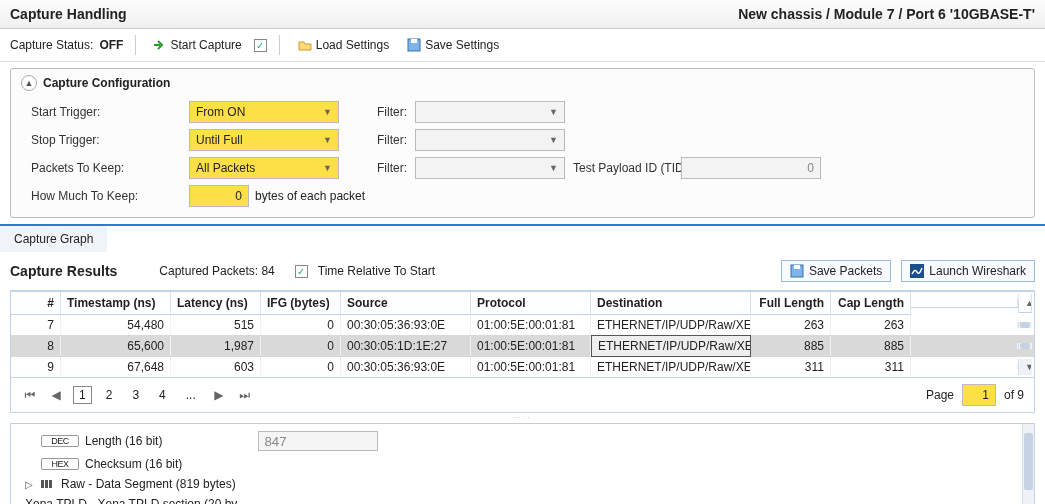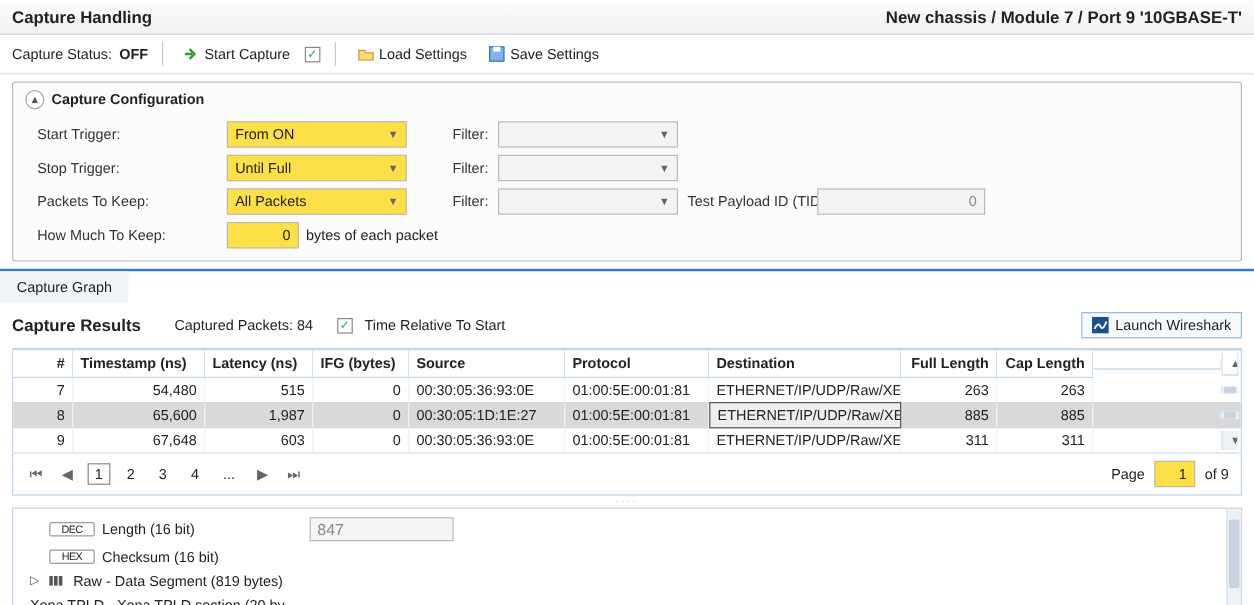--- a/index.html
+++ b/index.html
@@ -71,21 +71,21 @@
   .tabs {
     display:flex; border-top:2px solid #2a7bd6; margin-top:4px;
   }
   .tab {
     padding:6px 14px; cursor:pointer; background:#f0f3f8;
   }
   .tab.active { background:#2a7bd6; color:#fff; font-weight:600; }
   .results-hdr {
     display:flex; align-items:center; gap:10px; padding:8px 10px;
   }
-  .results-hdr .title { font-weight:bold; font-size:14px; margin-right:18px; }
+  .results-hdr .title { font-weight:bold; font-size:14px; margin-right:32px; }
   .rbtn {
     border:1px solid #9cb8d8; background:#f7faff; padding:3px 8px;
     display:inline-flex; align-items:center; gap:5px; cursor:pointer;
   }
   .grid {
     border:1px solid #c2d4ea; margin:0 10px;
     border-top:2px solid #c2d4ea;
   }
   .gridhead, .gridrow {
     display:grid;
@@ -118,21 +118,21 @@
   .vbar { width:12px; background:#eef1f6; border-left:1px solid #d6e2f0; position:relative;}
   .vbar .thumb { position:absolute; left:1px; right:1px; background:#c7d3e3; border-radius:2px;}
   svg { display:block; }
   .spacer { flex:1; }
 </style>
 </head>
 <body>
 
 <div class="titlebar">
   <span>Capture Handling</span>
-  <span>New chassis / Module 7 / Port 9 '10GBASE-T'</span>
+  <span>New chassis / Module 7 / Port 6 '10GBASE-T'</span>
 </div>
 
 <div class="topbar">
   <span>Capture Status:</span>
   <span style="font-weight:bold;">OFF</span>
   <div class="sep"></div>
   <div class="btn">
     <svg width="12" height="12">
         <path d="M0 6 L6 6 M4 2 L8 6 L4 10" stroke="#2a9a2a" stroke-width="2" fill="none"></path>
       </svg>
@@ -215,20 +215,27 @@
 <div class="tabs">
   <div class="tab">Capture Graph</div>
 </div>
 
 <div class="results-hdr">
   <span class="title">Capture Results</span>
   <span>Captured Packets: 84</span>
   <span class="checkbox" style="margin-left:10px;">✓</span>
   <span>Time Relative To Start</span>
   <div class="spacer"></div>
+  <div class="rbtn">
+    <svg width="14" height="14">
+        <rect x="1" y="1" width="12" height="12" fill="#7fb4ea" stroke="#3a71a8"></rect>
+        <rect x="4" y="1" width="6" height="4" fill="#fff"></rect>
+      </svg>
+    <span>Save Packets</span>
+  </div>
   <div class="rbtn">
     <svg width="14" height="14">
         <rect x="0" y="0" width="14" height="14" fill="#1a4f8b"></rect>
         <path d="M2 10 Q5 4 7 8 Q9 12 12 4" stroke="#fff" fill="none" stroke-width="1.5"></path>
       </svg>
     <span>Launch Wireshark</span>
   </div>
 </div>
 
 <div class="grid">

